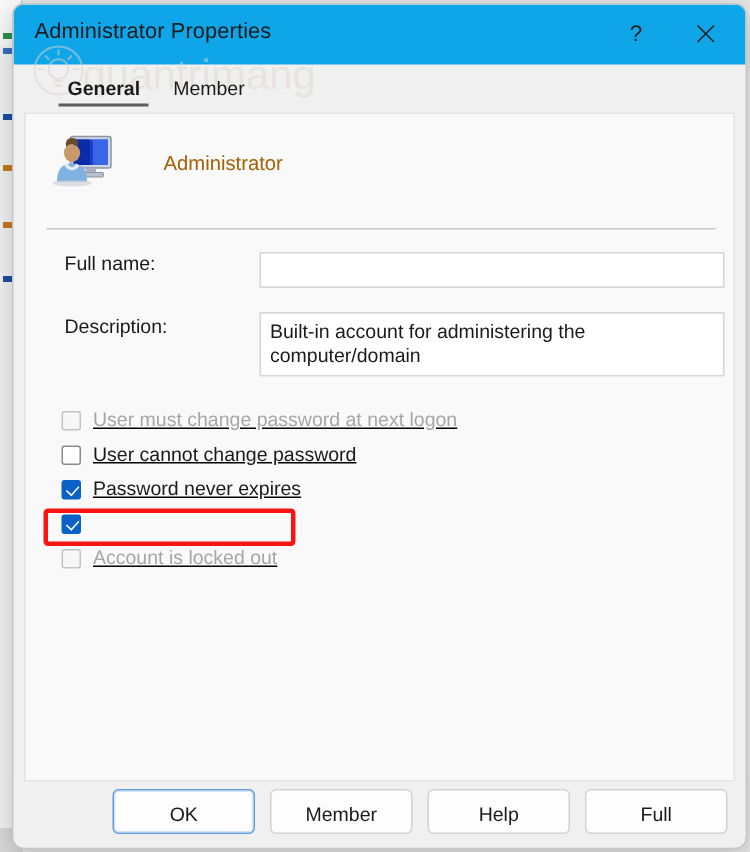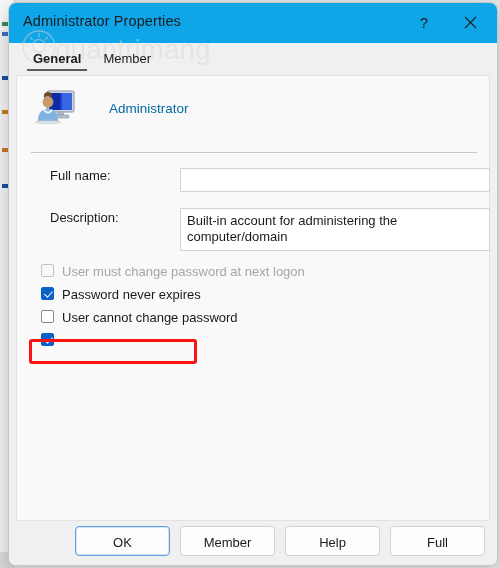--- a/index.html
+++ b/index.html
@@ -91,21 +91,21 @@
     height: 40px;
     pointer-events: none;
     opacity: 0.5;
     z-index: 3;
   }
 
   
   #tabstrip {
     position: relative;
     height: 28px;
-    padding-left: 14px;
+    padding-left: 26px;
     display: flex;
     align-items: flex-end;
     z-index: 4;
   }
   .tab {
     font-size: 13px;
     color: #1a1a1a;
     padding: 3px 10px 5px 10px;
     margin-right: 2px;
     position: relative;
@@ -146,35 +146,35 @@
   }
   #user-icon {
     width: 44px;
     height: 40px;
     position: relative;
     flex: none;
   }
   #user-name {
     margin-left: 32px;
     font-size: 13.5px;
-    color: #0369a1;
+    color: #a16207;
   }
   #header-divider {
     position: absolute;
     left: 14px;
     top: 76px;
     width: 446px;
     height: 1px;
     background: #c8c8c8;
   }
 
   
   .field-row {
     position: absolute;
-    left: 11px; right: 0;
+    left: 4px; right: 0;
     height: 26px;
   }
   .field-label {
     position: absolute;
     left: 22px;
     font-size: 13px;
     color: #1a1a1a;
     white-space: nowrap;
   }
   .field-input {
@@ -207,23 +207,24 @@
   #checkbox-group {
     position: absolute;
     left: 0;
     top: 188px;
     width: 100%;
   }
   .cb-row {
     position: relative;
     height: 23px;
     display: flex;
-    align-items: flex-start;
+    align-items: flex-end;
     padding-left: 24px;
     cursor: default;
+    text-decoration: underline;
   }
   .cb-box {
     width: 13px;
     height: 13px;
     box-sizing: border-box;
     border: 1px solid #8a8a8a;
     background: #ffffff;
     border-radius: 2px;
     flex: none;
     position: relative;
@@ -391,30 +392,34 @@
     <div class="field-row" id="description-row">
       <div class="field-label" id="description-label">Description:</div>
       <textarea class="field-input" id="description-input" style="">Built-in account for administering the computer/domain</textarea>
     </div>
 
     <div id="checkbox-group">
       <div class="cb-row disabled">
         <span class="cb-box"></span>
         <span class="cb-label">User must change password at next logon</span>
       </div>
+      <div class="cb-row">
+        <span class="cb-box"></span>
+        <span class="cb-label">User cannot change password</span>
+      </div>
       <div class="cb-row checked">
         <span class="cb-box"></span>
         <span class="cb-label">Password never expires</span>
       </div>
-      <div class="cb-row">
-        <span class="cb-box"></span>
-        <span class="cb-label">User cannot change password</span>
-      </div>
       <div class="cb-row checked">
         <span class="cb-box"></span>
+      </div>
+      <div class="cb-row disabled">
+        <span class="cb-box"></span>
+        <span class="cb-label">Account is locked out</span>
       </div>
     </div>
 
     <div id="highlight-box"></div>
 
   </div>
 
   <div id="footer">
     <div id="button-row">
       <button class="dlg-button default">OK</button>

